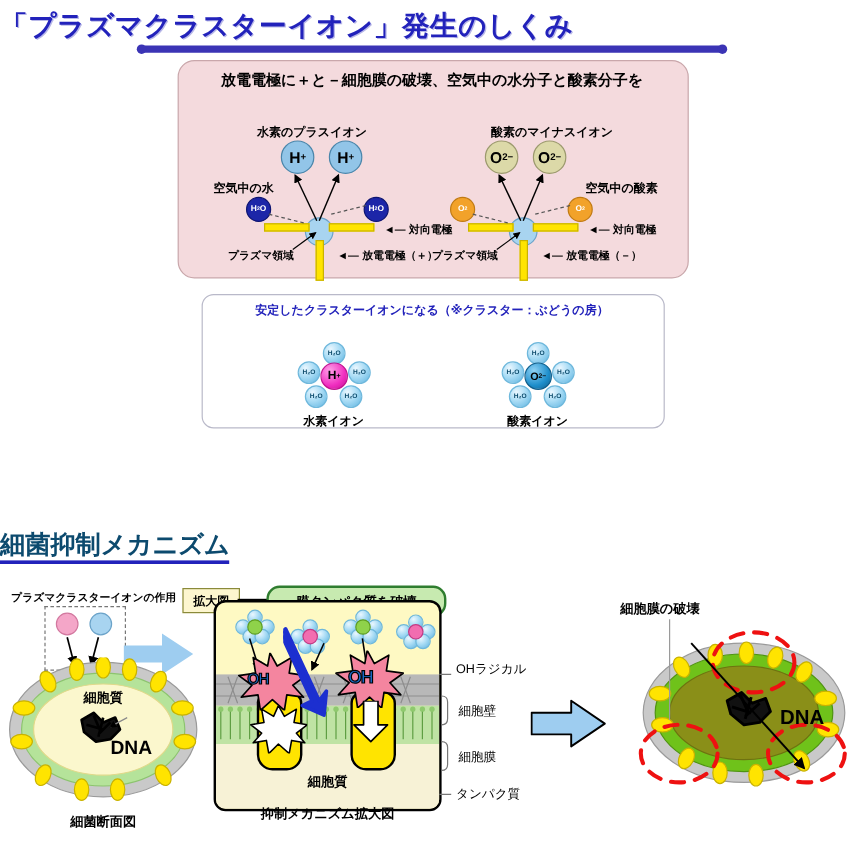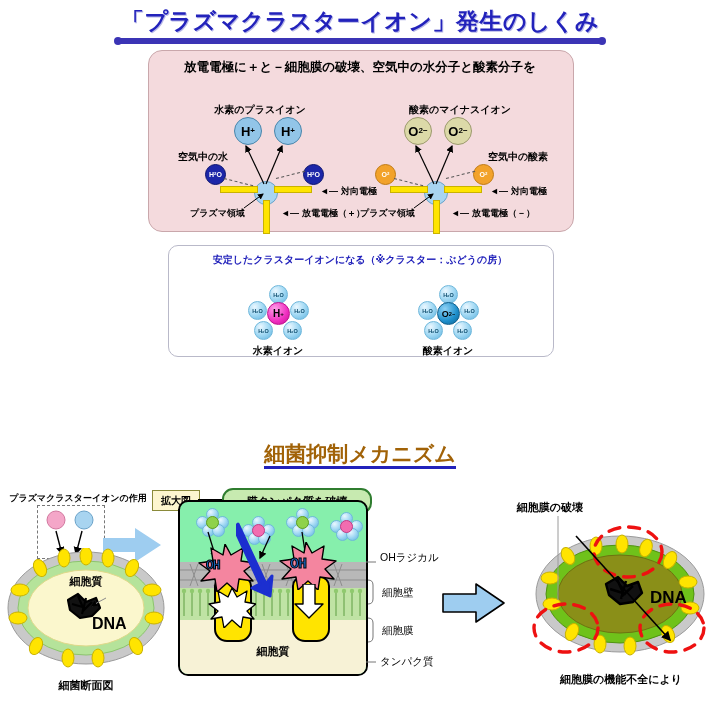--- a/index.html
+++ b/index.html
@@ -5,21 +5,21 @@
   html,body{margin:0;padding:0;background:#fff;}
   body{
     width:720px;height:715px;position:relative;overflow:hidden;
     font-family:"Liberation Sans","DejaVu Sans",sans-serif;
     color:#000;
   }
   .abs{position:absolute;}
 
   
   #title1{
-    top:6px;left:0;width:720px;text-align:center;
+    top:6px;left:0;width:720px;text-align:left;
     font-size:23px;font-weight:bold;color:#2222bb;letter-spacing:.5px;
     text-shadow:1px 1px 0 #b8b8e8;
   }
   #rule1{
     top:38px;left:118px;width:484px;height:6px;
     background:#3b34b5;border-radius:3px;
   }
   #rule1::before,#rule1::after{
     content:"";position:absolute;top:-1px;width:8px;height:8px;
     border-radius:50%;background:#3b34b5;
@@ -78,29 +78,29 @@
   .core{
     width:21px;height:21px;border-radius:50%;
     display:flex;align-items:center;justify-content:center;
     font-size:10px;font-weight:bold;color:#000;
   }
   .core.h{background:radial-gradient(circle at 33% 28%,#ff9fe8 0%,#f02ec0 60%,#c0128f 100%);border:1px solid #c0128f;}
   .core.o{background:radial-gradient(circle at 33% 28%,#8fd2f5 0%,#1d8ecb 60%,#115f8c 100%);border:1px solid #115f8c;color:#000;}
 
   
   #title2{
-    top:440px;left:0;width:720px;text-align:center;
-    font-size:21px;font-weight:bold;color:#a16207;
+    top:440px;left:0;width:720px;text-align:left;
+    font-size:21px;font-weight:bold;color:#0c4a6e;
   }
   #title2 span{border-bottom:3px solid #2222bb;padding-bottom:1px;}
 
   
   #magbox{
     top:500px;left:178px;width:186px;height:172px;
-    background:#86efac;border:2px solid #000;border-radius:10px;overflow:hidden;font-family:Liberation Mono, monospace;
+    background:#fef9c3;border:2px solid #000;border-radius:10px;overflow:hidden;
   }
   #magtab{
     top:490px;left:152px;width:46px;height:19px;
     background:#fdf6cf;border:1px solid #8a8a3a;
     display:flex;align-items:center;justify-content:center;
     font-size:10px;font-weight:bold;
   }
   #magbanner{
     top:488px;left:222px;width:146px;height:22px;
     background:#c7eab0;border:2px solid #2f7d2f;border-radius:11px;
@@ -395,20 +395,21 @@
   </svg>
 
   <svg class="abs" style="top:82px;left:114px;" width="30" height="36">
     <path d="M9,0 h12 v20 h8 L15,34 L1,20 h8 z" fill="#fff" stroke="#000" stroke-width="1.4" stroke-linejoin="round"></path>
   </svg>
 
   <div class="abs" style="top:142px;left:0;width:186px;text-align:center;font-size:11px;font-weight:bold;">細胞質</div>
 </div>
 
 <div class="bcap" style="top:672px;left:188px;width:170px;">
+  <div>抑制メカニズム拡大図</div>
 </div>
 
 <svg class="abs" style="top:556px;left:366px;" width="14" height="112">
   <g stroke="#777" stroke-width="1" fill="none">
     <path d="M0,6 h10"></path>
     <path d="M2,24 q5,0 5,5 v14 q0,5 -5,5"></path>
     <path d="M2,62 q5,0 5,5 v14 q0,5 -5,5"></path>
     <path d="M0,106 h10"></path>
   </g>
 </svg>
@@ -448,14 +449,13 @@
     <ellipse cx="108" cy="40" rx="34" ry="25"></ellipse>
     <ellipse cx="46" cy="116" rx="32" ry="24"></ellipse>
     <ellipse cx="152" cy="116" rx="32" ry="24"></ellipse>
   </g>
   <line x1="56" y1="24" x2="150" y2="128" stroke="#000" stroke-width="1.6" marker-end="url(#ar)"></line>
   <line x1="38" y1="4" x2="38" y2="88" stroke="#9a9a9a" stroke-width="1"></line>
 </svg>
 <div class="abs" style="top:588px;left:650px;font-size:17px;font-weight:bold;">DNA</div>
 
 <div class="bcap" style="top:672px;left:560px;width:160px;text-align:left;">
-  <div>細胞膜の機能不全により</div>
 </div>
 
 </body></html>

